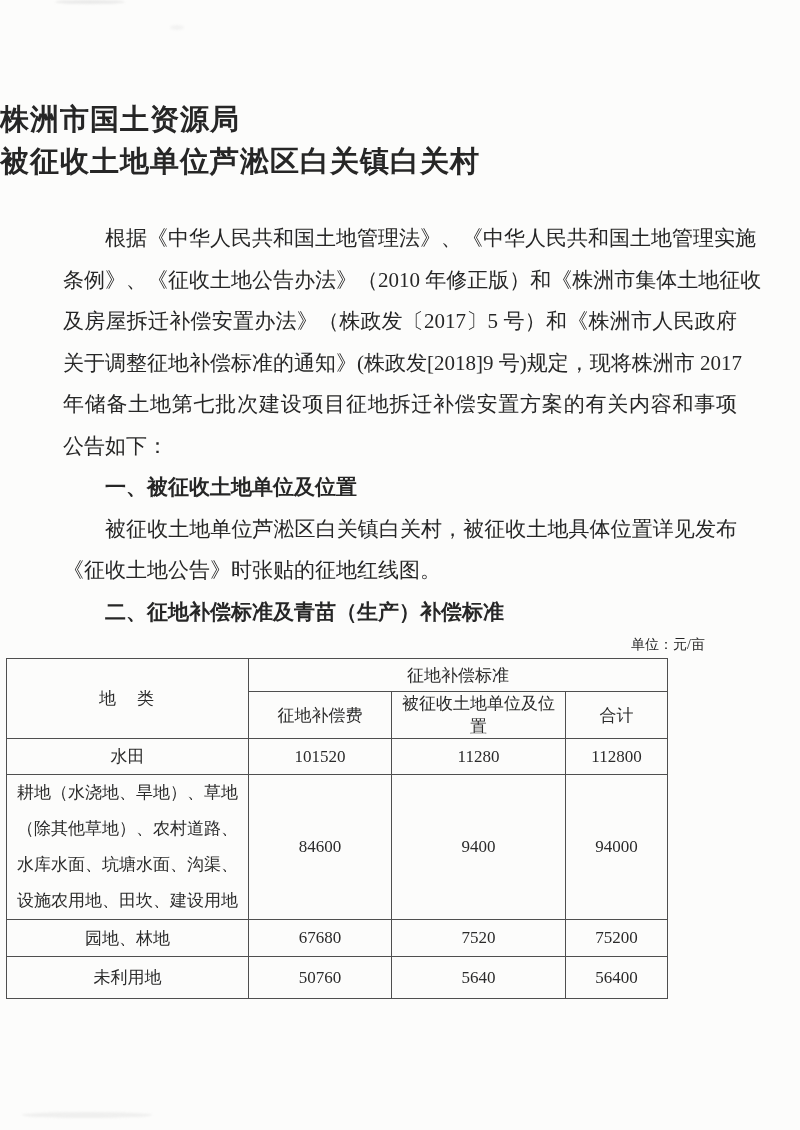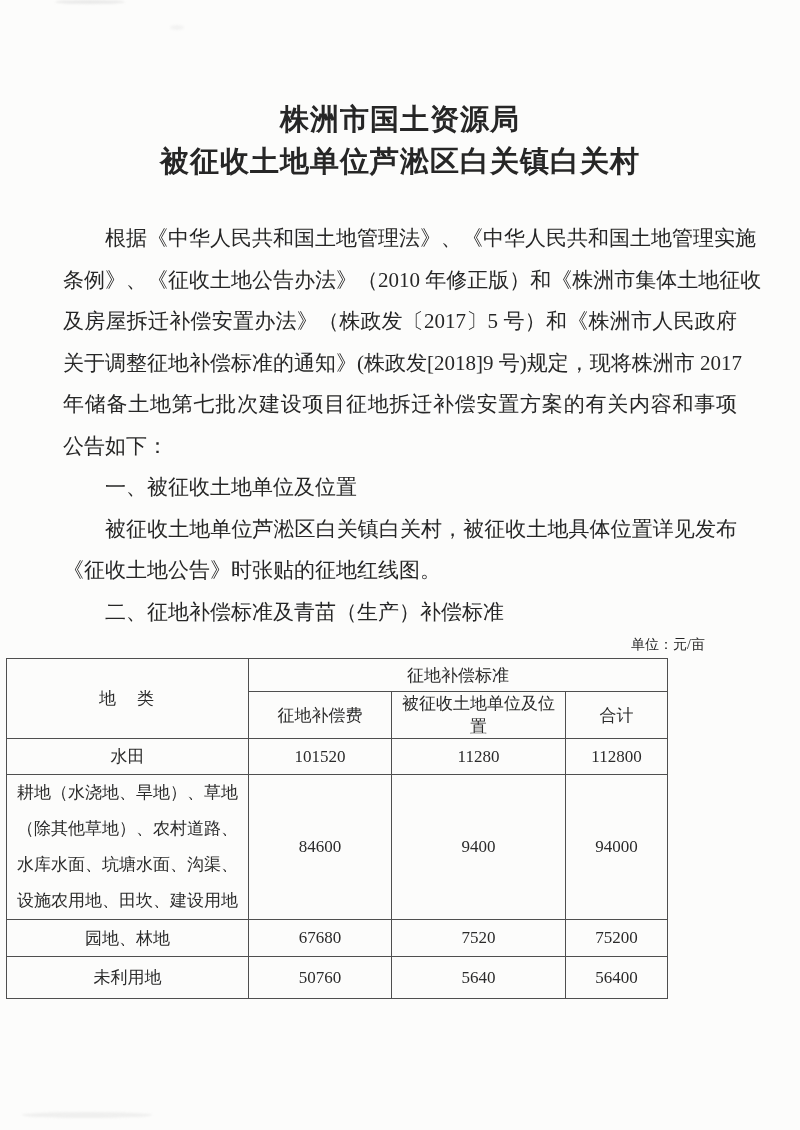--- a/index.html
+++ b/index.html
@@ -14,34 +14,34 @@
     background:#fcfcfb;
     color:#262626;
     overflow:hidden;
   }
   
   .artifact { position:absolute; background:#c9c9c9; opacity:.35; border-radius:50%; filter:blur(1px); }
   .a1 { left:55px; top:0;  width:70px; height:4px; }
   .a2 { left:170px; top:25px; width:14px; height:5px; opacity:.18; }
   .a3 { left:22px; top:1112px; width:130px; height:6px; opacity:.25; }
 
-  .title-block { padding-top:98px; text-align:center; }
+  .title-block { padding-top:98px; text-align:left; }
   .title-line {
     font-size:29px; font-weight:700; line-height:42px;
     letter-spacing:1px; white-space:nowrap;
   }
 
   .body-block { margin:36px 63px 0 63px; font-size:21px; }
   .bline {
     line-height:41.5px; white-space:nowrap;
     text-align:justify; text-align-last:justify;
   }
   .bline.plain { text-align:left; text-align-last:left; }
   .ind { padding-left:42px; }
-  .hd { font-weight:400; }
+  .hd { font-weight:700; }
 
   .unit-note {
     margin:0 95px 0 63px;
     font-size:14px; line-height:24px;
     text-align:right;
   }
 
   table.comp {
     margin-left:6px; margin-top:1px;
     border-collapse:collapse;

